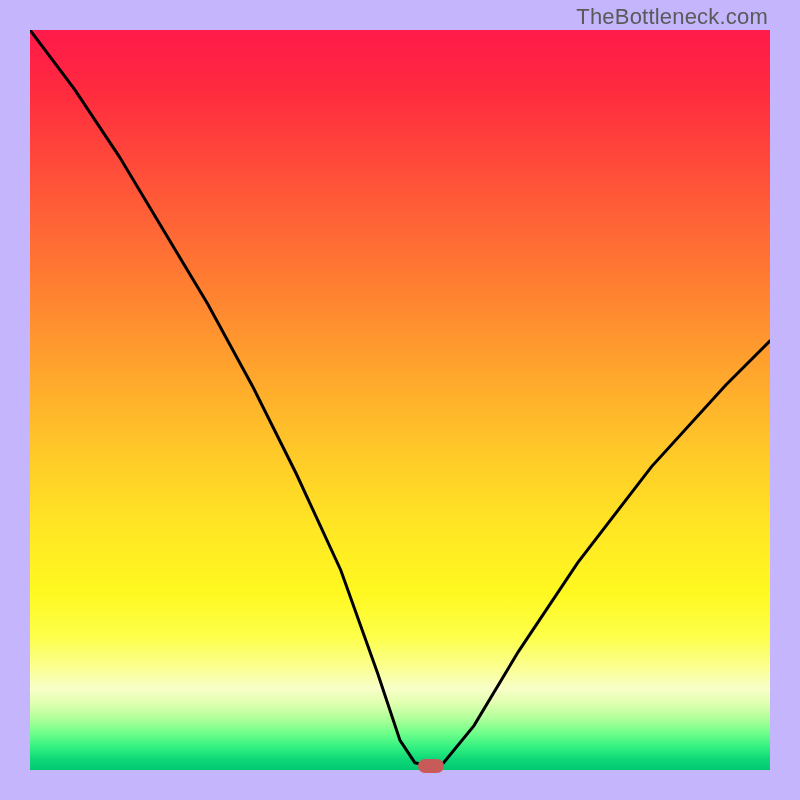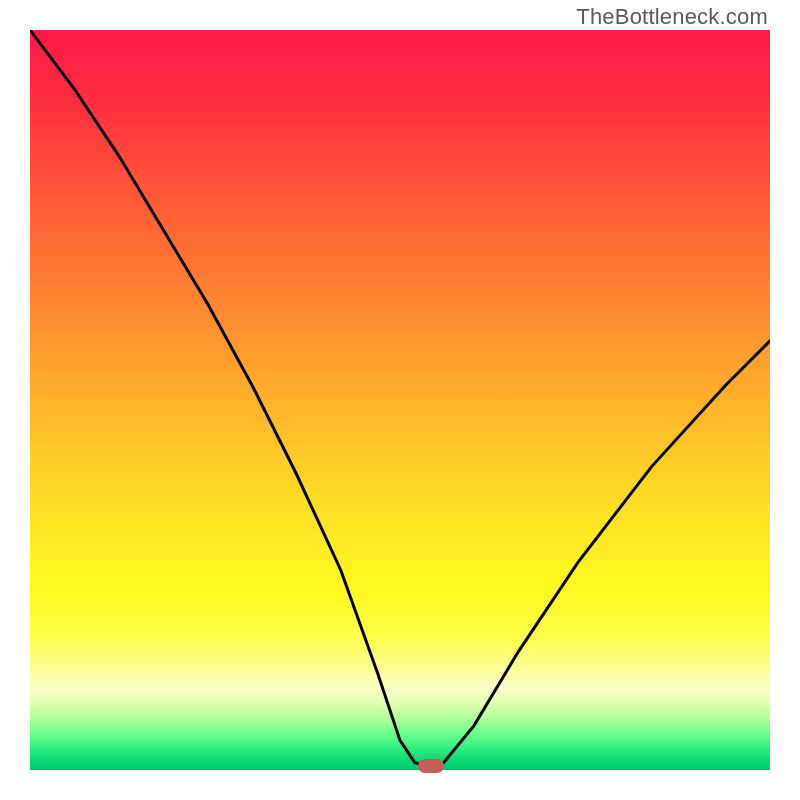--- a/index.html
+++ b/index.html
@@ -10,21 +10,21 @@
     background: #000;
     font-family: Arial, sans-serif;
     position: relative;
   }
   .frame {
     position: absolute;
     top: 0;
     left: 0;
     width: 800px;
     height: 800px;
-    background: #ffffff;
+    background: #c4b5fd;
   }
   .plot-area {
     position: absolute;
     top: 30px;
     left: 30px;
     width: 740px;
     height: 740px;
     overflow: hidden;
   }
   .gradient {

